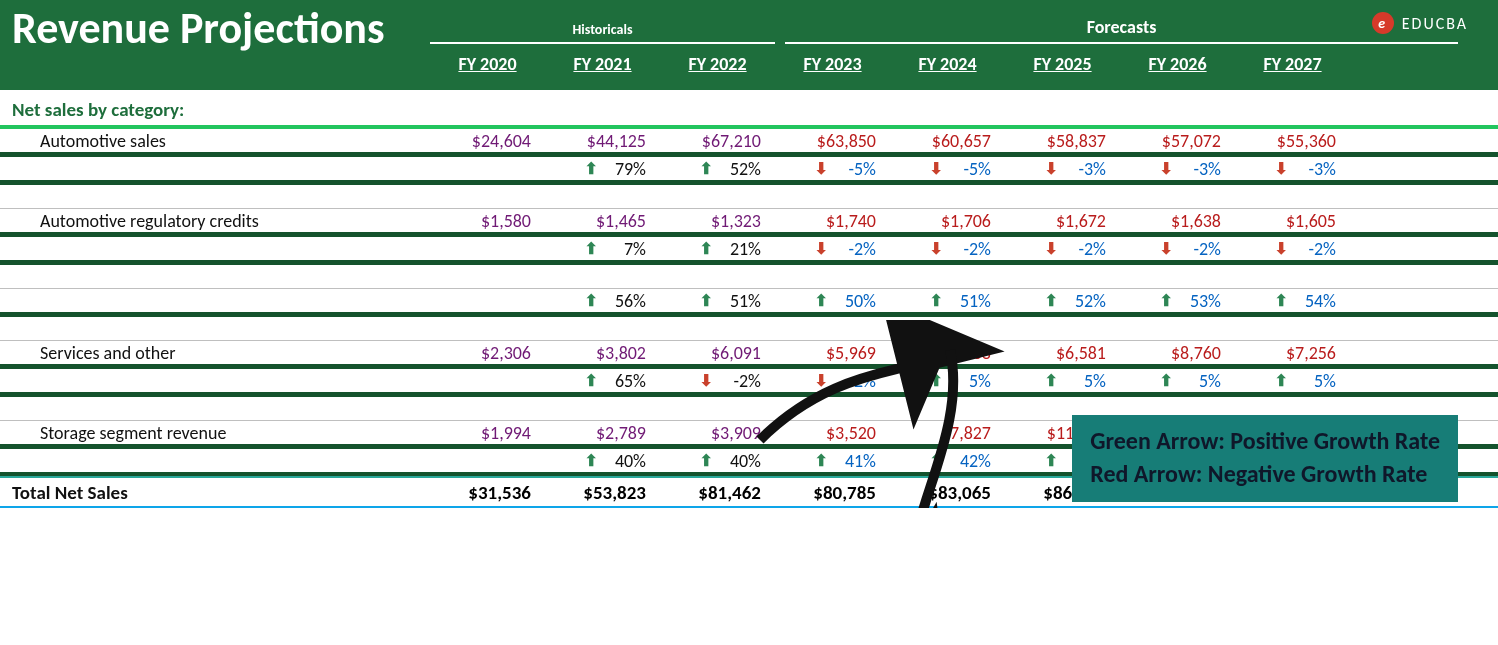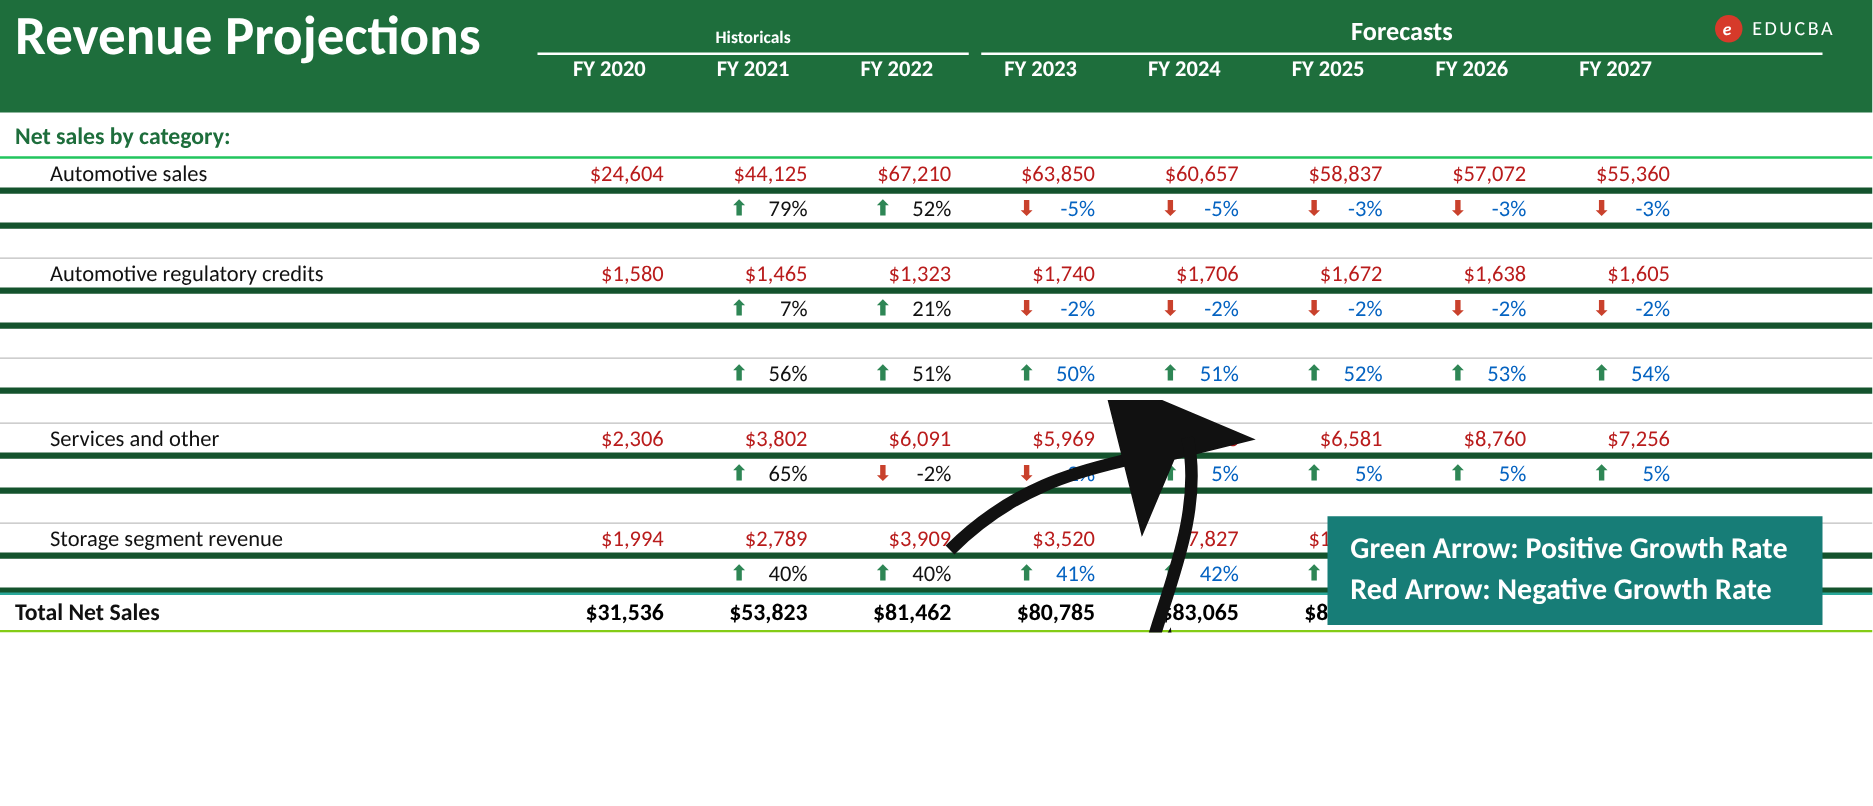--- a/index.html
+++ b/index.html
@@ -44,29 +44,30 @@
     text-align: center;
     font-weight: 700;
     font-size: 14px;
     border-bottom: 2px solid #fff;
     padding-bottom: 4px;
   }
   .group-forecasts {
     flex: 1;
     text-align: center;
     font-weight: 700;
-    font-size: 21px;
+    font-size: 18px;
     border-bottom: 2px solid #fff;
     padding-bottom: 4px;
     margin-left: 10px;
   }
   .year-row {
     display: flex;
     height: 40px;
-    align-items: flex-start;
+    align-items: center;
+    text-decoration: underline;
   }
   .year-cell {
     width: 115px;
     text-align: center;
     font-size: 18px;
     font-weight: 600;
   }
   .brand {
     position: absolute;
     right: 30px;
@@ -93,21 +94,21 @@
   }
 
   .sheet {
     padding: 6px 0 0 0;
   }
   .section-title {
     color: #1e6e3c;
     font-weight: 700;
     font-size: 19px;
     padding: 2px 12px 4px 12px;
-    border-bottom: 2px solid #22c55e;
+    border-bottom: 4px solid #22c55e;
   }
   .row {
     display: flex;
     align-items: center;
     min-height: 28px;
     padding-left: 40px;
     padding-right: 20px;
     border-bottom: 5px solid #14532d;
     font-size: 18px;
   }
@@ -119,21 +120,21 @@
   .cells {
     display: flex;
     flex: 1;
   }
   .cell {
     width: 115px;
     text-align: right;
     padding-right: 14px;
     white-space: nowrap;
   }
-  .hist { color: #b91c1c; text-align: right; }
+  .hist { color: #701a75; text-align: right; }
   .fcst { color: #b91c1c; }
   .growth-cell {
     width: 115px;
     display: flex;
     align-items: center;
     justify-content: flex-end;
     padding-right: 14px;
     gap: 10px;
   }
   .arrow-up {
@@ -153,35 +154,35 @@
     border-bottom: 1px solid #bfbfbf;
   }
   .total-row {
     display: flex;
     align-items: center;
     padding-left: 12px;
     padding-right: 20px;
     font-weight: 700;
     font-size: 19px;
     border-top: 2px solid #2aa89a;
-    border-bottom: 2px solid #84cc16;
+    border-bottom: 2px solid #0ea5e9;
     min-height: 32px;
     margin-top: -1px;
   }
   .total-row .label { width: 418px; }
 
   .callout {
     position: absolute;
     right: 40px;
     bottom: 6px;
     background: #177d77;
-    color: #ffffff;
+    color: #0f172a;
     font-weight: 700;
     font-size: 24px;
-    padding: 10px 28px 12px 18px;
+    padding: 10px 18px 12px 18px;
     line-height: 1.35;
   }
   .curve-svg {
     position: absolute;
     left: 690px;
     top: 320px;
     pointer-events: none;
   }
 </style>
 </head>

